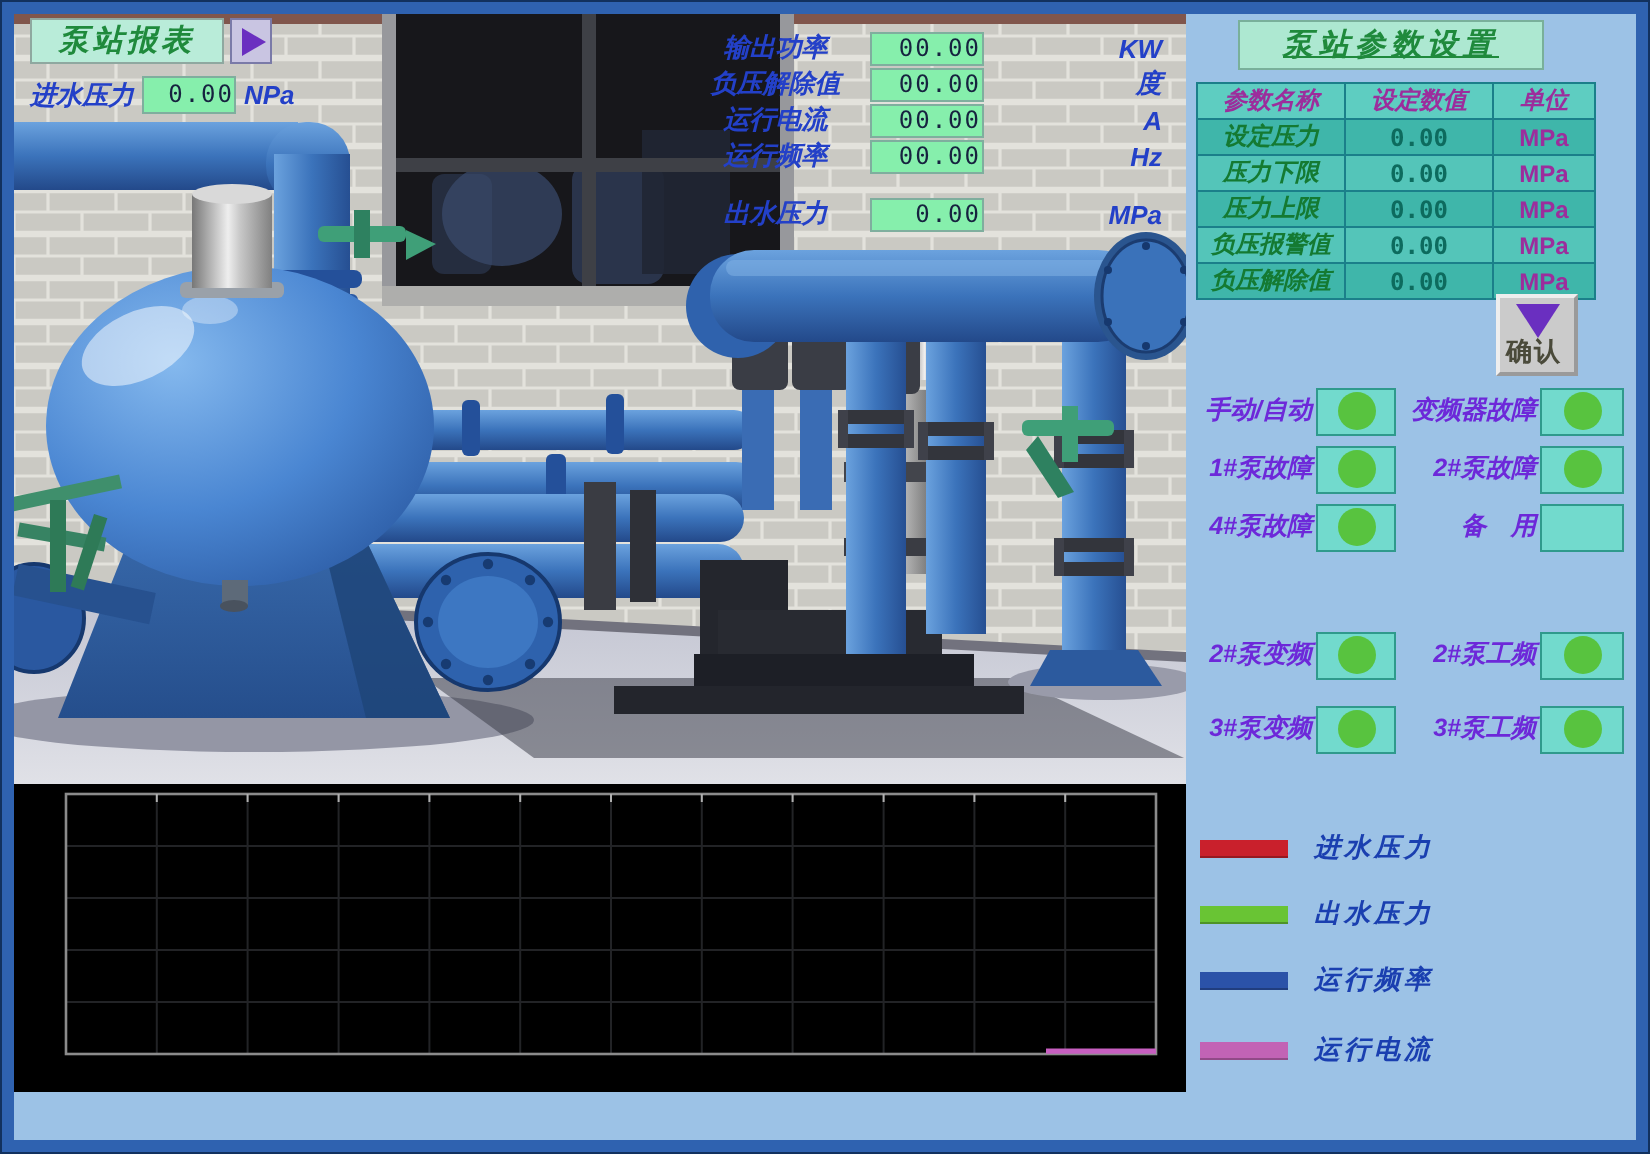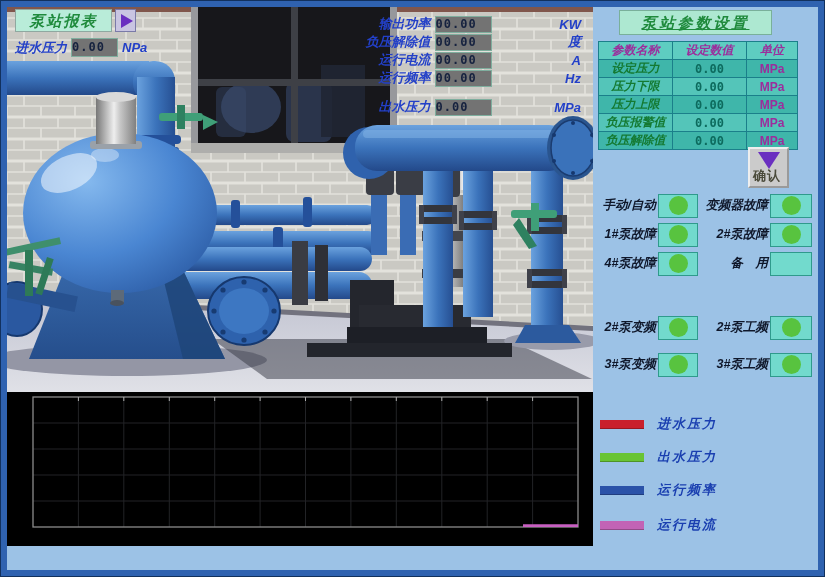--- a/index.html
+++ b/index.html
@@ -12,26 +12,26 @@
 
   
   .btn-report{position:absolute;left:8px;top:2px;width:97px;height:23px;background:#b9ecd9;
       border:1px solid #8fa8a0;color:#1f8a3c;font-weight:bold;font-style:italic;font-size:15px;
       text-align:center;line-height:21px;letter-spacing:2px;}
   .btn-play{position:absolute;left:108px;top:2px;width:21px;height:23px;background:#c9c5e2;
       border:1px solid #7a7aa8;}
   .btn-play .tri{position:absolute;left:5px;top:4px;width:0;height:0;
       border-left:12px solid #6a2fc0;border-top:7px solid transparent;border-bottom:7px solid transparent;}
   .lbl{color:#2340c8;font-weight:bold;font-style:italic;font-size:13px;white-space:nowrap;}
-  .vbox{background:#737373;border:1px solid #7fae9e;color:#16223f;font-weight:bold;
-      font-family:"DejaVu Sans Mono",monospace;font-size:12px;text-align:left;letter-spacing:1px;}
+  .vbox{background:#86efac;border:1px solid #7fae9e;color:#16223f;font-weight:normal;
+      font-family:"DejaVu Sans Mono",monospace;font-size:12px;text-align:right;letter-spacing:1px;}
   .inlet{position:absolute;left:8px;top:31px;display:flex;align-items:center;gap:4px;}
   .inlet .vbox{width:47px;height:19px;line-height:17px;}
   .readout{position:absolute;left:338px;width:236px;height:18px;display:flex;align-items:center;}
-  .readout .lbl{flex:1;text-align:right;}
+  .readout .lbl{flex:1;text-align:center;}
   .readout .vbox{width:57px;height:17px;line-height:15px;margin:0 4px;}
   .readout .unit{width:36px;text-align:right;}
 
   
   .chart{position:absolute;left:0;top:385px;width:586px;height:154px;background:#000;}
 
   
   .rpanel{position:absolute;left:586px;top:0;width:225px;height:563px;}
   .ptitle{position:absolute;left:26px;top:3px;width:153px;height:25px;background:#ade8d1;
       border:1px solid #79b09a;color:#1f8a3c;font-weight:bold;font-style:italic;font-size:15px;
@@ -45,21 +45,21 @@
   .ptable td.pname{color:#147a32;font-style:italic;}
   .ptable td.pval{color:#0d6b5e;font-family:"DejaVu Sans Mono",monospace;}
   .ptable td.punit{color:#9c2d9c;}
   .confirm{position:absolute;left:155px;top:140px;width:41px;height:41px;background:#cbcbcb;
       border:2px outset #eee;}
   .confirm .tri{position:absolute;left:8px;top:3px;width:0;height:0;
       border-left:11px solid transparent;border-right:11px solid transparent;border-top:17px solid #6a2fc0;}
   .confirm .clabel{position:absolute;left:3px;bottom:1px;font-size:13px;font-weight:bold;
       color:#4a4a3a;letter-spacing:1px;}
   .st-row{position:absolute;left:2px;width:221px;height:25px;display:flex;align-items:center;}
-  .st-label{font-size:12.5px;font-weight:bold;font-style:italic;color:#0f172a;white-space:nowrap;}
+  .st-label{font-size:12.5px;font-weight:bold;font-style:italic;color:#6d28d9;white-space:nowrap;}
   .st-l1{width:63px;text-align:right;padding-right:2px;}
   .st-l2{width:70px;text-align:right;padding-right:2px;}
   .st-box{width:40px;height:24px;background:#72dacd;border:1px solid #2f9a8c;display:flex;
       align-items:center;justify-content:center;margin-right:2px;}
   .st-box.w2{width:42px;margin-right:0;}
   .st-dot{width:19px;height:19px;border-radius:50%;background:#58c33f;}
   .legend-item{position:absolute;left:7px;display:flex;align-items:center;height:14px;}
   .l-bar{width:44px;height:9px;margin-right:13px;box-shadow:inset 0 -1px 0 rgba(0,0,0,.25);}
   .l-label{font-size:13px;font-weight:bold;font-style:italic;color:#1a3fb0;letter-spacing:2px;}
 </style>

